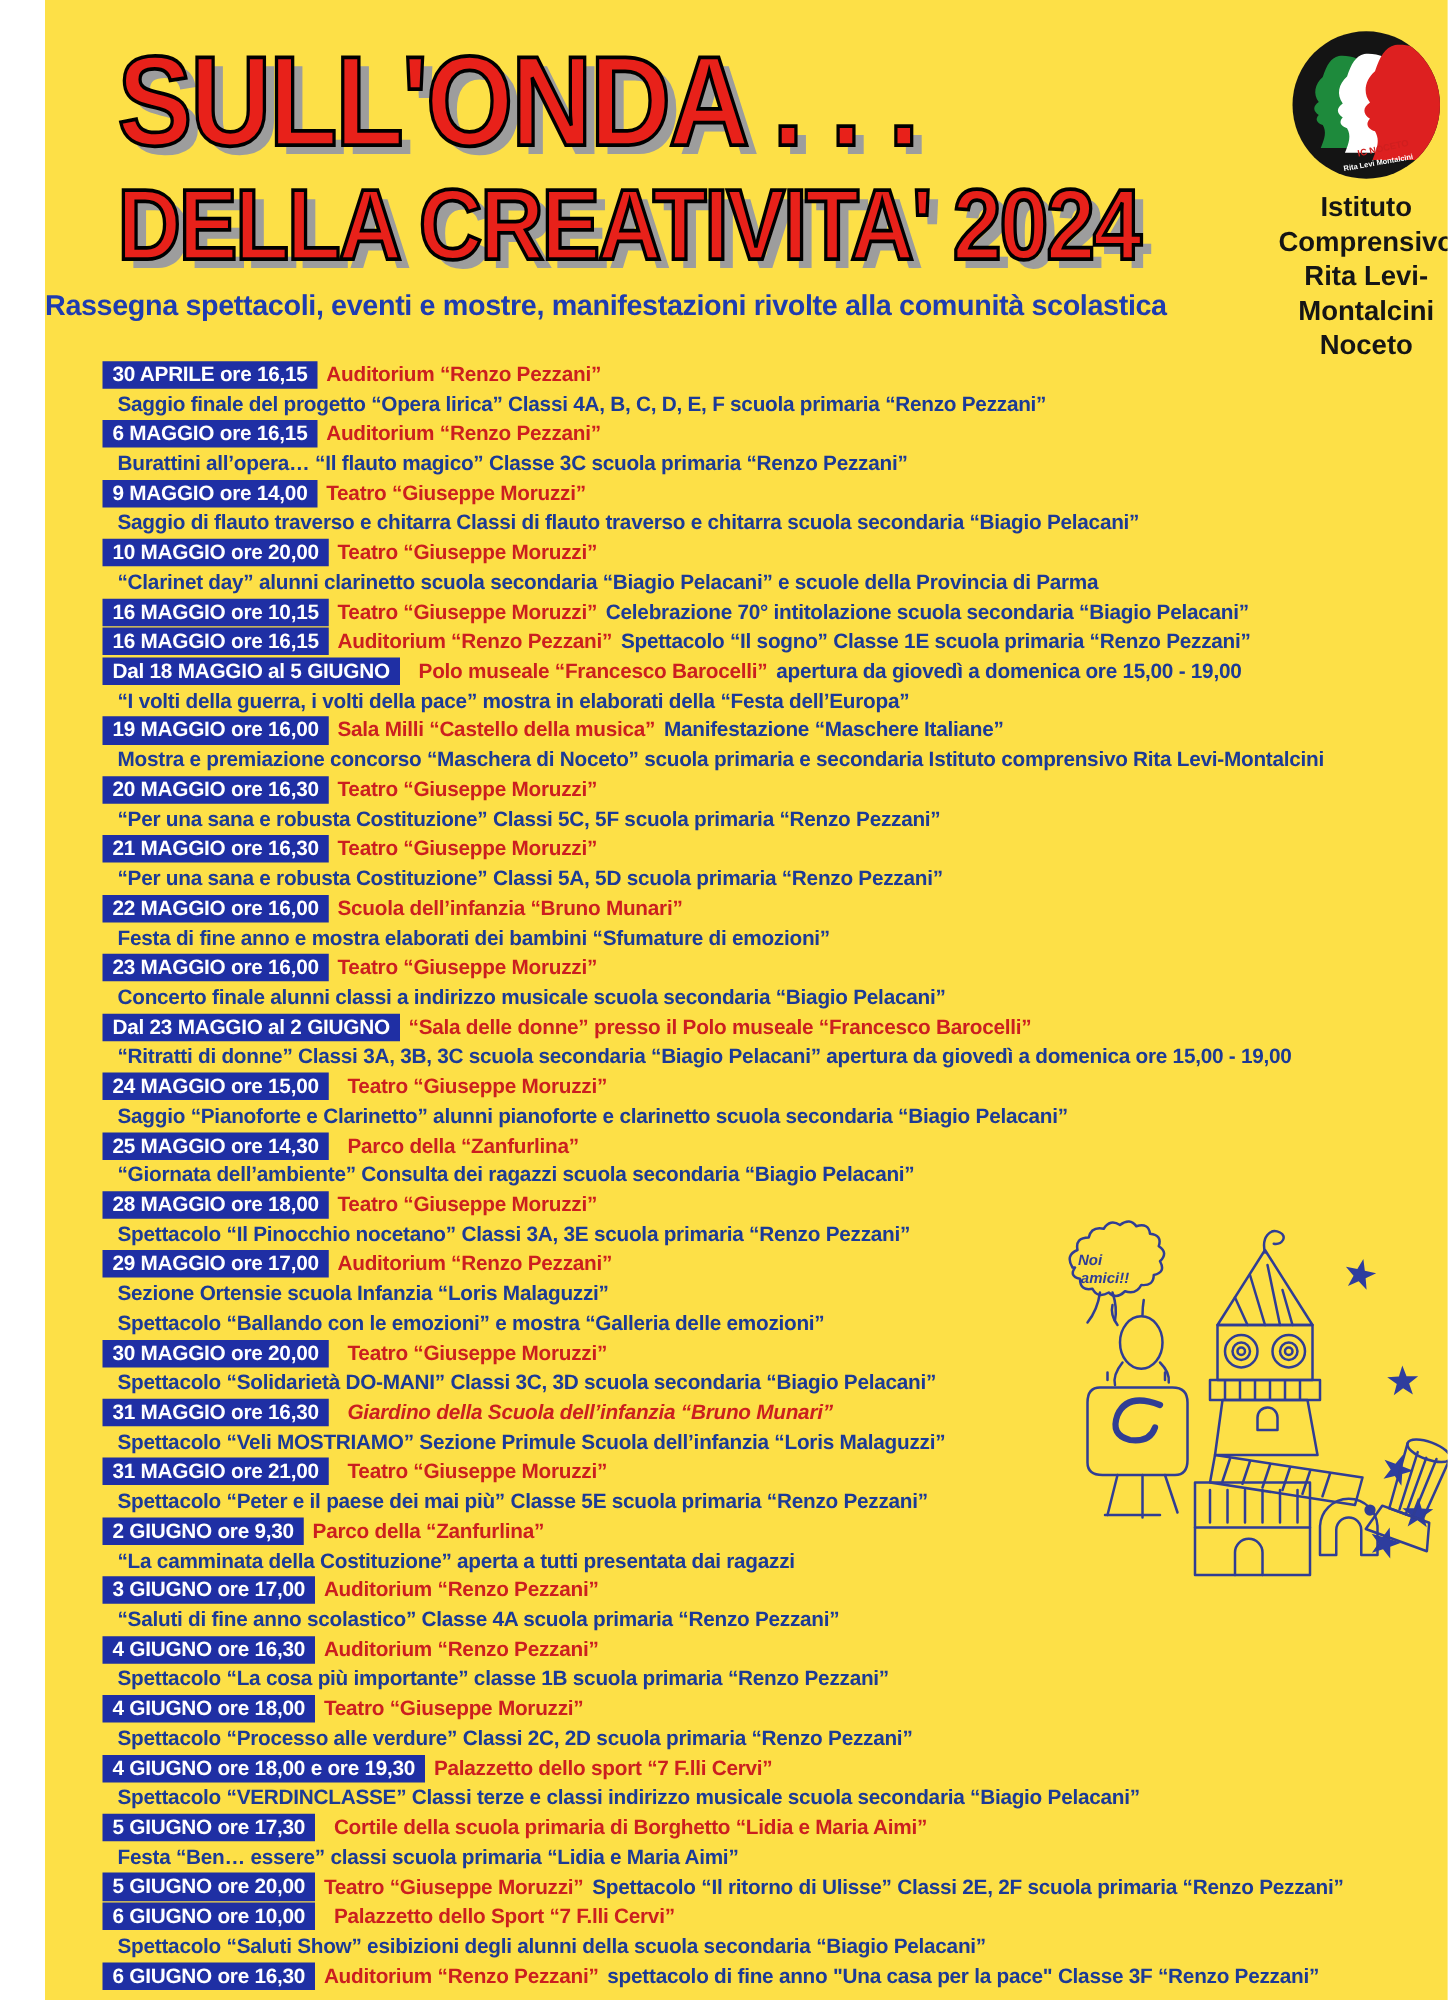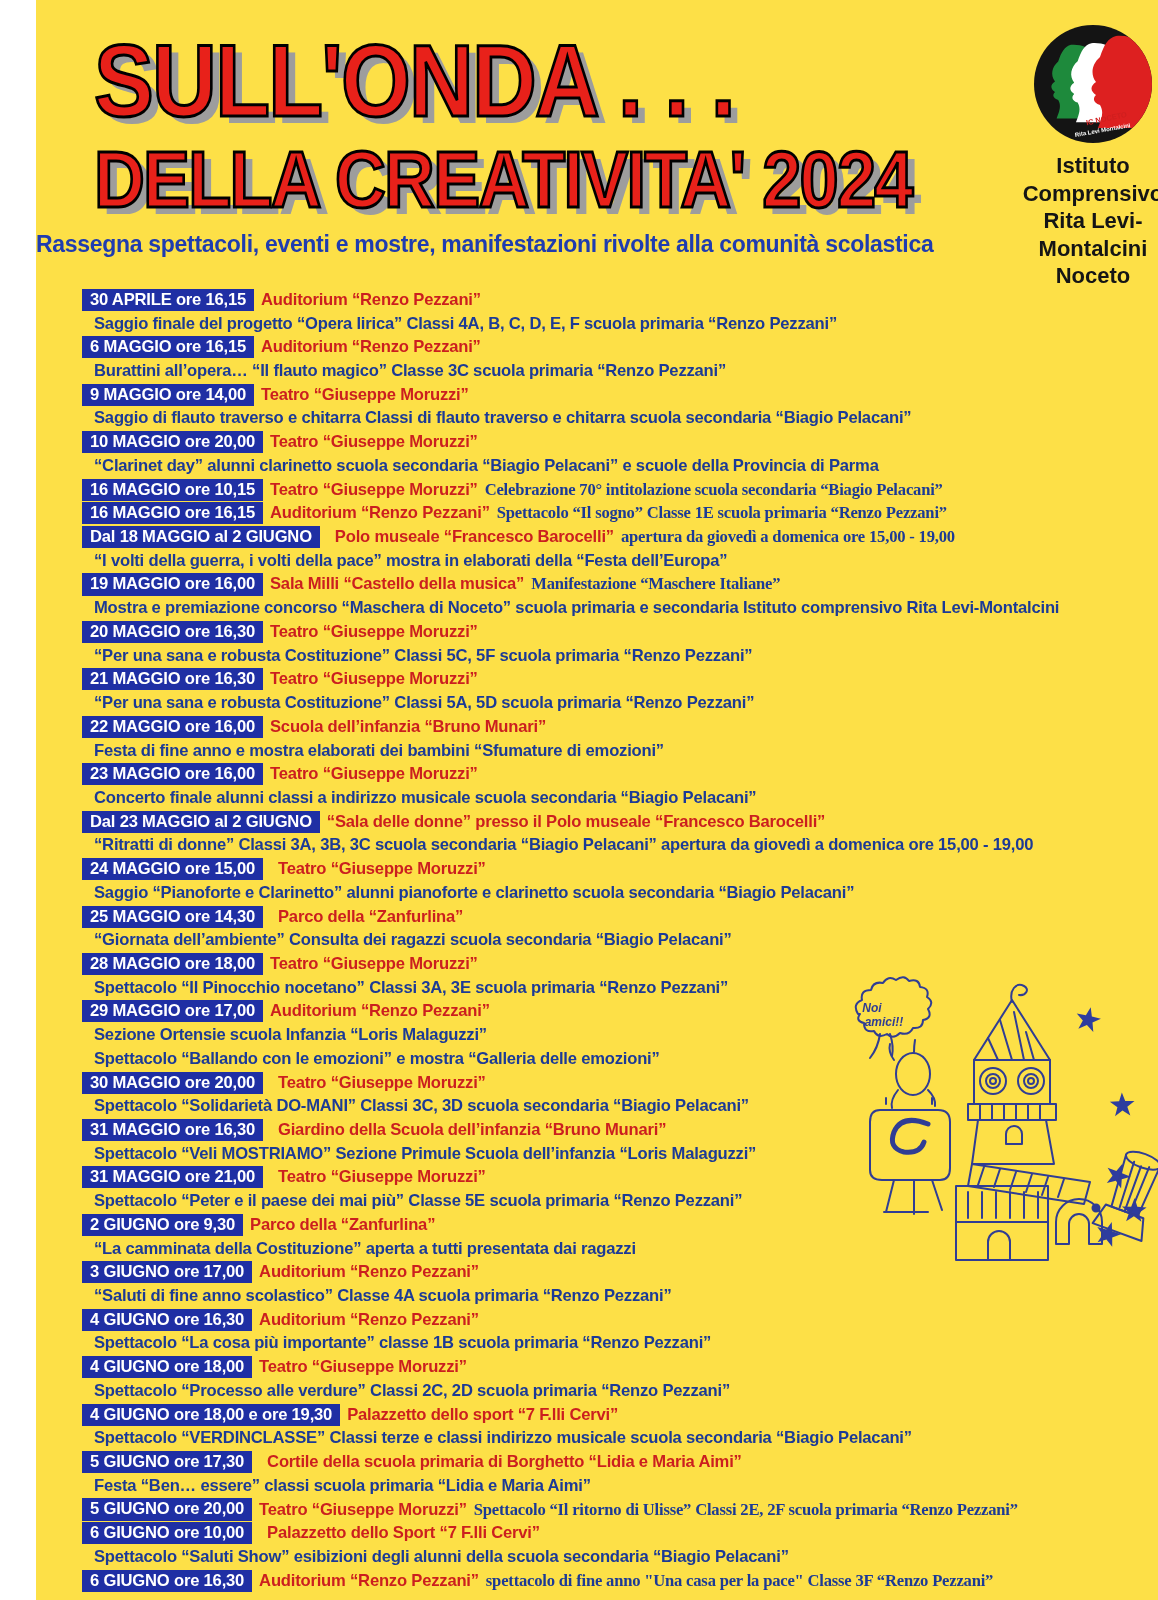--- a/index.html
+++ b/index.html
@@ -16,21 +16,21 @@
   .logo-wrap{position:absolute;left:962px;top:22px;width:190px;text-align:center;}
   .logo-svg{display:block;margin:0 auto;}
   .logo-caption{margin-top:6px;color:#151515;font-size:22px;line-height:1.25;white-space:pre-line;}
   
   .events{position:absolute;left:46px;top:288px;width:1128px;}
   .event-row{height:23.72px;display:flex;align-items:center;white-space:nowrap;
         font-size:16.6px;letter-spacing:-0.2px;}
   .badge{background:#1f2fa4;color:#ffffff;padding:1px 8px 2px 8px;margin-right:7px;
         display:inline-block;line-height:1.15;}
   .venue{color:#cb1f1f;margin-right:7px;}
-  .note{color:#1c3a96;font-family:Liberation Serif, serif;}
+  .note{color:#1c3a96;}
   .desc{color:#1c3a96;padding-left:12px;}
   
   .illustration{position:absolute;left:792px;top:962px;}
 </style>
 </head>
 <body>
 
 <div class="page">
 
   <div class="title-line title-1">SULL'ONDA . . .</div>
@@ -92,21 +92,21 @@
         <span class="badge">16 MAGGIO ore 10,15</span>
         <span class="venue">Teatro “Giuseppe Moruzzi”</span>
         <span class="note">Celebrazione 70° intitolazione scuola secondaria “Biagio Pelacani”</span>
       </div>
       <div class="event-row">
         <span class="badge">16 MAGGIO ore 16,15</span>
         <span class="venue">Auditorium “Renzo Pezzani”</span>
         <span class="note">Spettacolo “Il sogno” Classe 1E scuola primaria “Renzo Pezzani”</span>
       </div>
       <div class="event-row">
-        <span class="badge">Dal 18 MAGGIO al 2 GIUGNO</span>
+        <span class="badge">Dal 18 MAGGIO al 5 GIUGNO</span>
         <span class="venue" style="margin-left: 8px;">Polo museale “Francesco Barocelli”</span>
         <span class="note">apertura da giovedì a domenica ore 15,00 - 19,00</span>
       </div>
       <div class="event-row desc">“I volti della guerra, i volti della pace” mostra in elaborati della “Festa dell’Europa”</div>
       <div class="event-row">
         <span class="badge">19 MAGGIO ore 16,00</span>
         <span class="venue">Sala Milli “Castello della musica”</span>
         <span class="note">Manifestazione “Maschere Italiane”</span>
       </div>
       <div class="event-row desc">Mostra e premiazione concorso “Maschera di Noceto” scuola primaria e secondaria Istituto comprensivo Rita Levi-Montalcini</div>
@@ -156,21 +156,21 @@
       </div>
       <div class="event-row desc">Sezione Ortensie scuola Infanzia “Loris Malaguzzi”</div>
       <div class="event-row desc">Spettacolo “Ballando con le emozioni” e mostra “Galleria delle emozioni”</div>
       <div class="event-row">
         <span class="badge">30 MAGGIO ore 20,00</span>
         <span class="venue" style="margin-left: 8px;">Teatro “Giuseppe Moruzzi”</span>
       </div>
       <div class="event-row desc">Spettacolo “Solidarietà DO-MANI” Classi 3C, 3D scuola secondaria “Biagio Pelacani”</div>
       <div class="event-row">
         <span class="badge">31 MAGGIO ore 16,30</span>
-        <span class="venue" style="margin-left: 8px;">Giardino della Scuola dell’infanzia “Bruno Munari”</span>
+        <span class="venue" style="margin-left: 8px; font-style: italic;">Giardino della Scuola dell’infanzia “Bruno Munari”</span>
       </div>
       <div class="event-row desc">Spettacolo “Veli MOSTRIAMO” Sezione Primule Scuola dell’infanzia “Loris Malaguzzi”</div>
       <div class="event-row">
         <span class="badge">31 MAGGIO ore 21,00</span>
         <span class="venue" style="margin-left: 8px;">Teatro “Giuseppe Moruzzi”</span>
       </div>
       <div class="event-row desc">Spettacolo “Peter e il paese dei mai più” Classe 5E scuola primaria “Renzo Pezzani”</div>
       <div class="event-row">
         <span class="badge">2 GIUGNO ore 9,30</span>
         <span class="venue">Parco della “Zanfurlina”</span>

